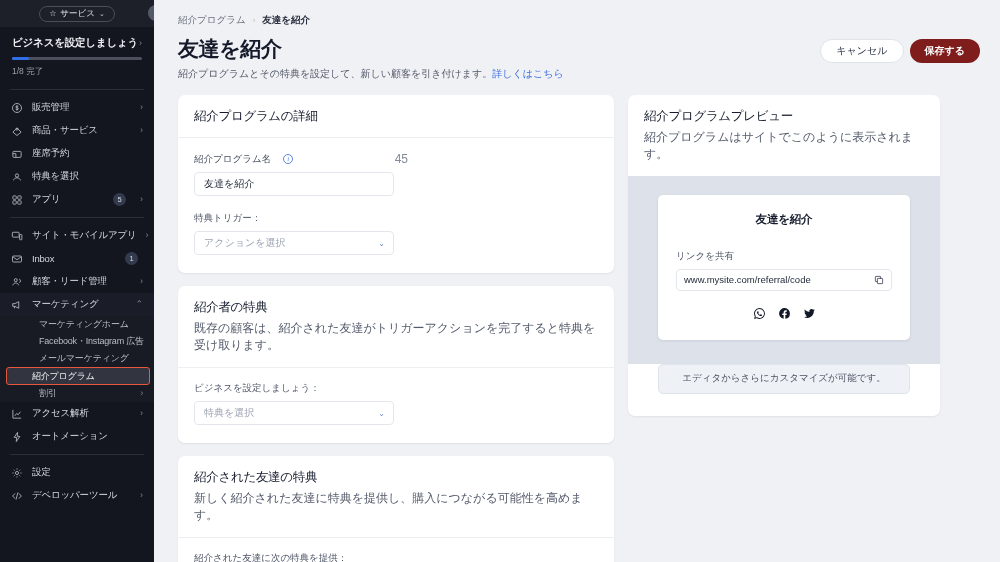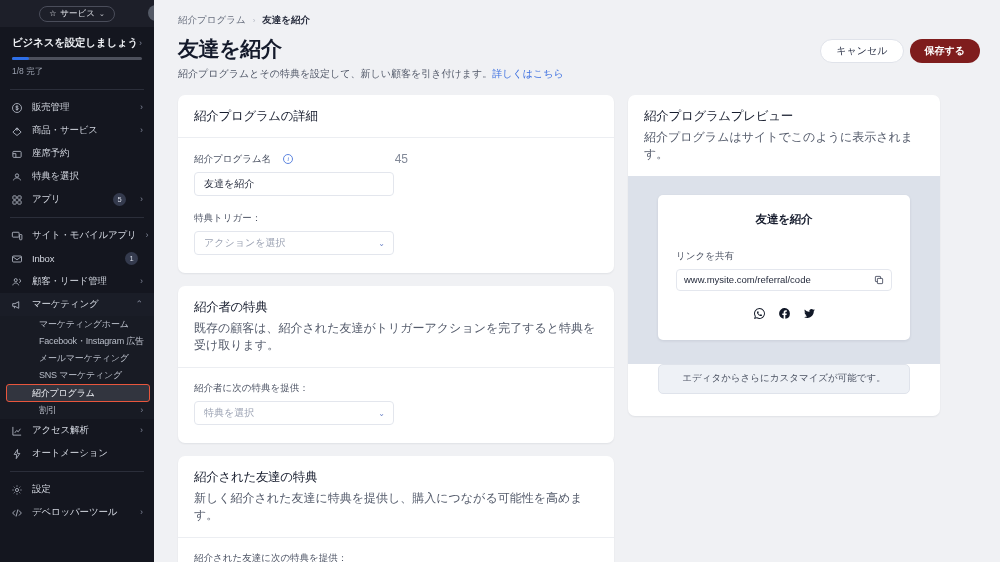--- a/index.html
+++ b/index.html
@@ -318,23 +318,20 @@
 
     <div class="subnav">
       <div class="sub-item">
         <span>マーケティングホーム</span>
       </div>
       <div class="sub-item">
         <span>Facebook・Instagram 広告</span>
       </div>
       <div class="sub-item">
         <span>メールマーケティング</span>
-      </div>
-      <div class="sub-item">
-        <span>SNS マーケティング</span>
       </div>
       <div class="sub-item selected" style="border-color: rgb(232, 86, 61);">
         <span>紹介プログラム</span>
       </div>
       <div class="sub-item">
         <span>割引</span>
         <span class="chev">›</span>
       </div>
     </div>
 
@@ -439,21 +436,21 @@
             </div>
           </section>
 
           <section class="card">
             <div class="card-head">
               <div class="card-title">紹介者の特典</div>
               <div class="card-desc">既存の顧客は、紹介された友達がトリガーアクションを完了すると特典を受け取ります。</div>
             </div>
             <div class="card-body">
               <div class="field-label-row">
-                <span>紹介者に次の特典を提供：</span>
+                <span>ビジネスを設定しましょう：</span>
               </div>
               <div class="select-wrap">
                 <div class="select-box">
                   <span>特典を選択</span>
                 </div>
                 <span class="select-arrow">⌄</span>
               </div>
             </div>
           </section>
 

